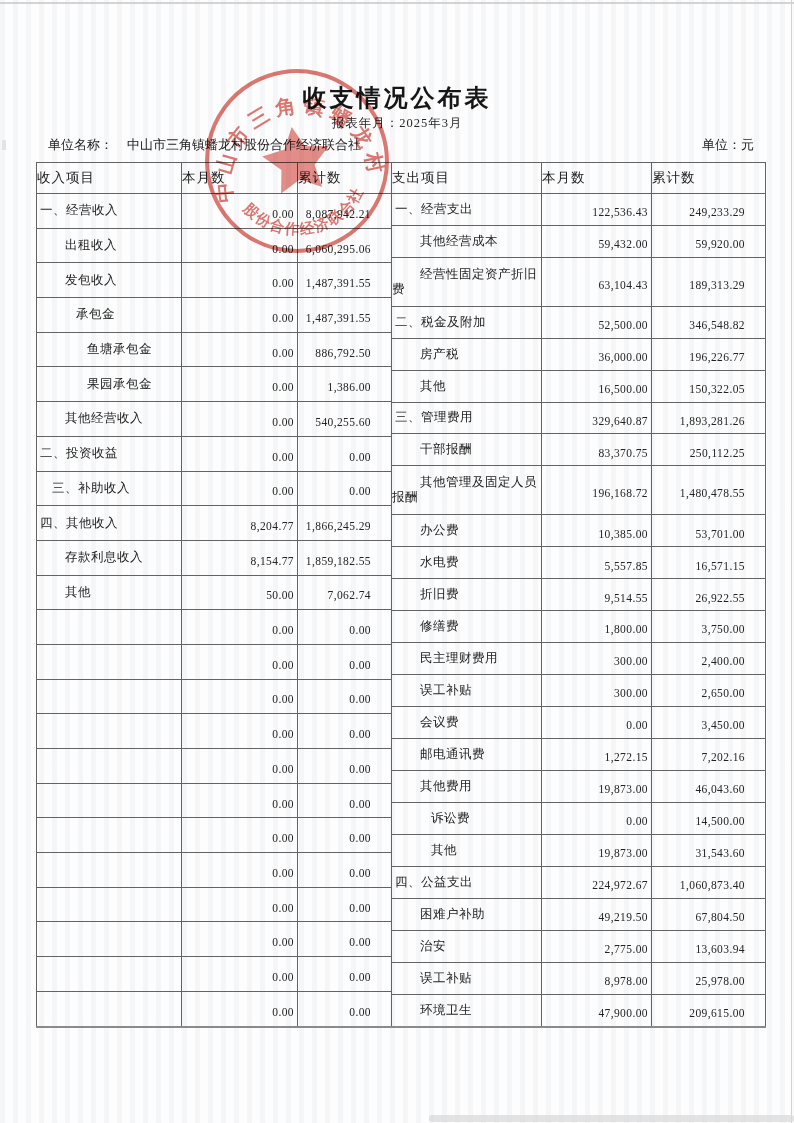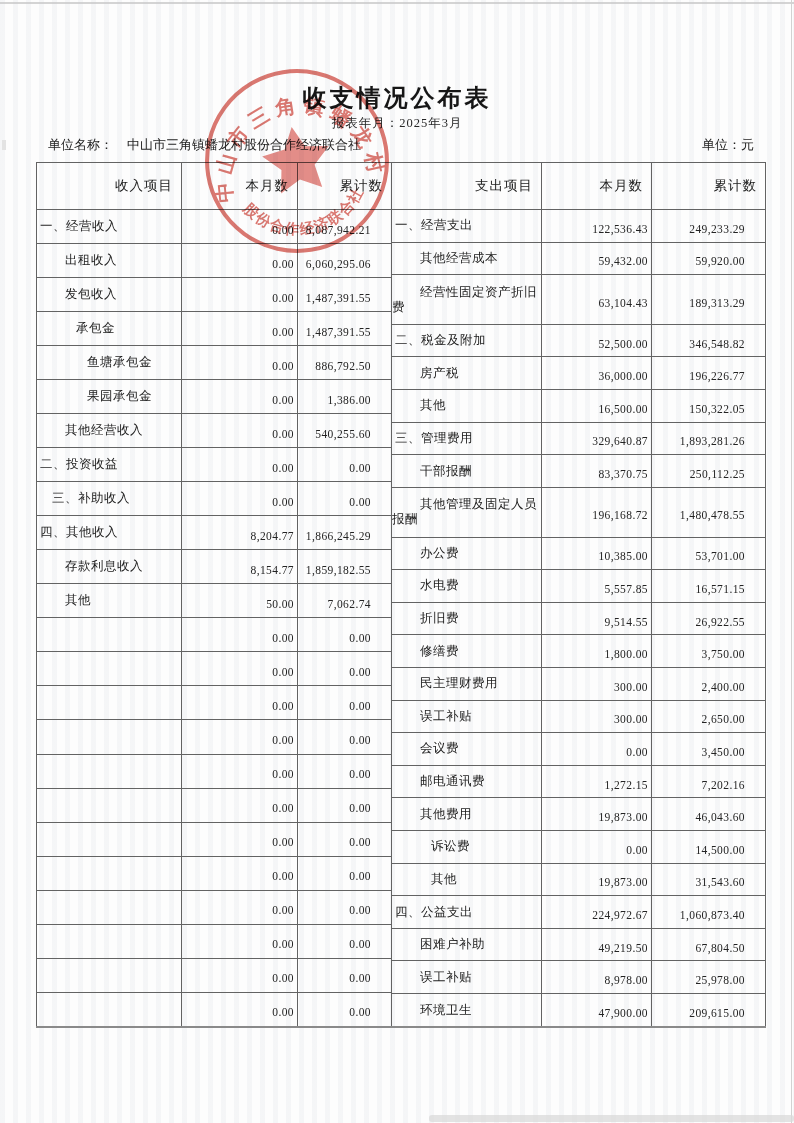--- a/index.html
+++ b/index.html
@@ -34,22 +34,22 @@
 
   .tablewrap{
     position:absolute;left:36px;top:162px;width:728px;height:866px;
     display:flex;align-items:stretch;
   }
   table{border-collapse:collapse;table-layout:fixed;height:866px;}
   table.income{width:355px;}
   table.expense{width:374px;margin-left:-1px;}
   th,td{border:1px solid #636363;overflow:hidden;}
   thead th{
-    height:30px;font-size:13.5px;font-weight:normal;text-align:right;
-    color:#1c1c1c;letter-spacing:1px;padding:8px;
+    height:30px;font-size:13.5px;font-weight:normal;text-align:left;
+    color:#1c1c1c;letter-spacing:1px;padding:0;
   }
   tbody td{padding:0;}
   td.c-item{
     font-size:12.5px;line-height:15px;color:#1c1c1c;
     padding:2px 2px 2px 0;vertical-align:middle;letter-spacing:.5px;
   }
   td.c-num{
     font-size:11.5px;color:#232323;text-align:right;
     padding:8px 3px 2px 0;vertical-align:middle;letter-spacing:.4px;
     font-family:"Liberation Serif","DejaVu Serif",serif;
@@ -337,20 +337,25 @@
             <td class="c-item" style="text-indent: 3px;">四、公益支出</td>
             <td class="c-num">224,972.67</td>
             <td class="c-num c-total">1,060,873.40</td>
           </tr>
           <tr>
             <td class="c-item" style="text-indent: 28px;">困难户补助</td>
             <td class="c-num">49,219.50</td>
             <td class="c-num c-total">67,804.50</td>
           </tr>
           <tr>
+            <td class="c-item" style="text-indent: 28px;">治安</td>
+            <td class="c-num">2,775.00</td>
+            <td class="c-num c-total">13,603.94</td>
+          </tr>
+          <tr>
             <td class="c-item" style="text-indent: 28px;">误工补贴</td>
             <td class="c-num">8,978.00</td>
             <td class="c-num c-total">25,978.00</td>
           </tr>
           <tr>
             <td class="c-item" style="text-indent: 28px;">环境卫生</td>
             <td class="c-num">47,900.00</td>
             <td class="c-num c-total">209,615.00</td>
           </tr>
         </tbody>

